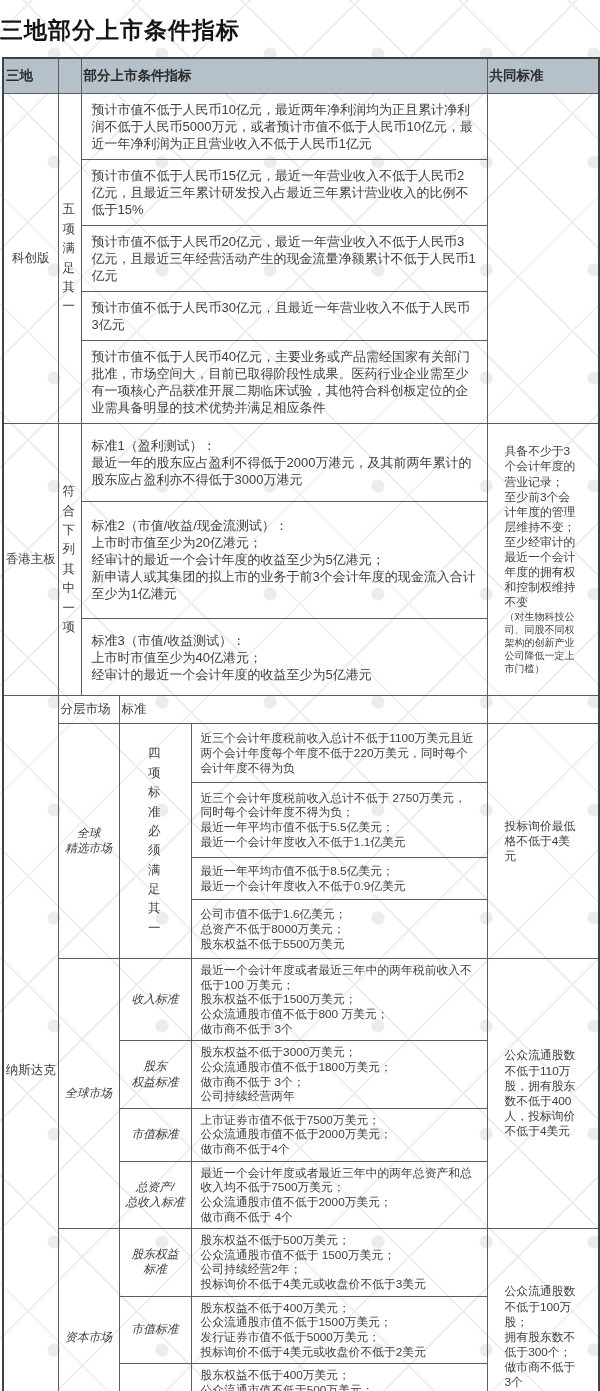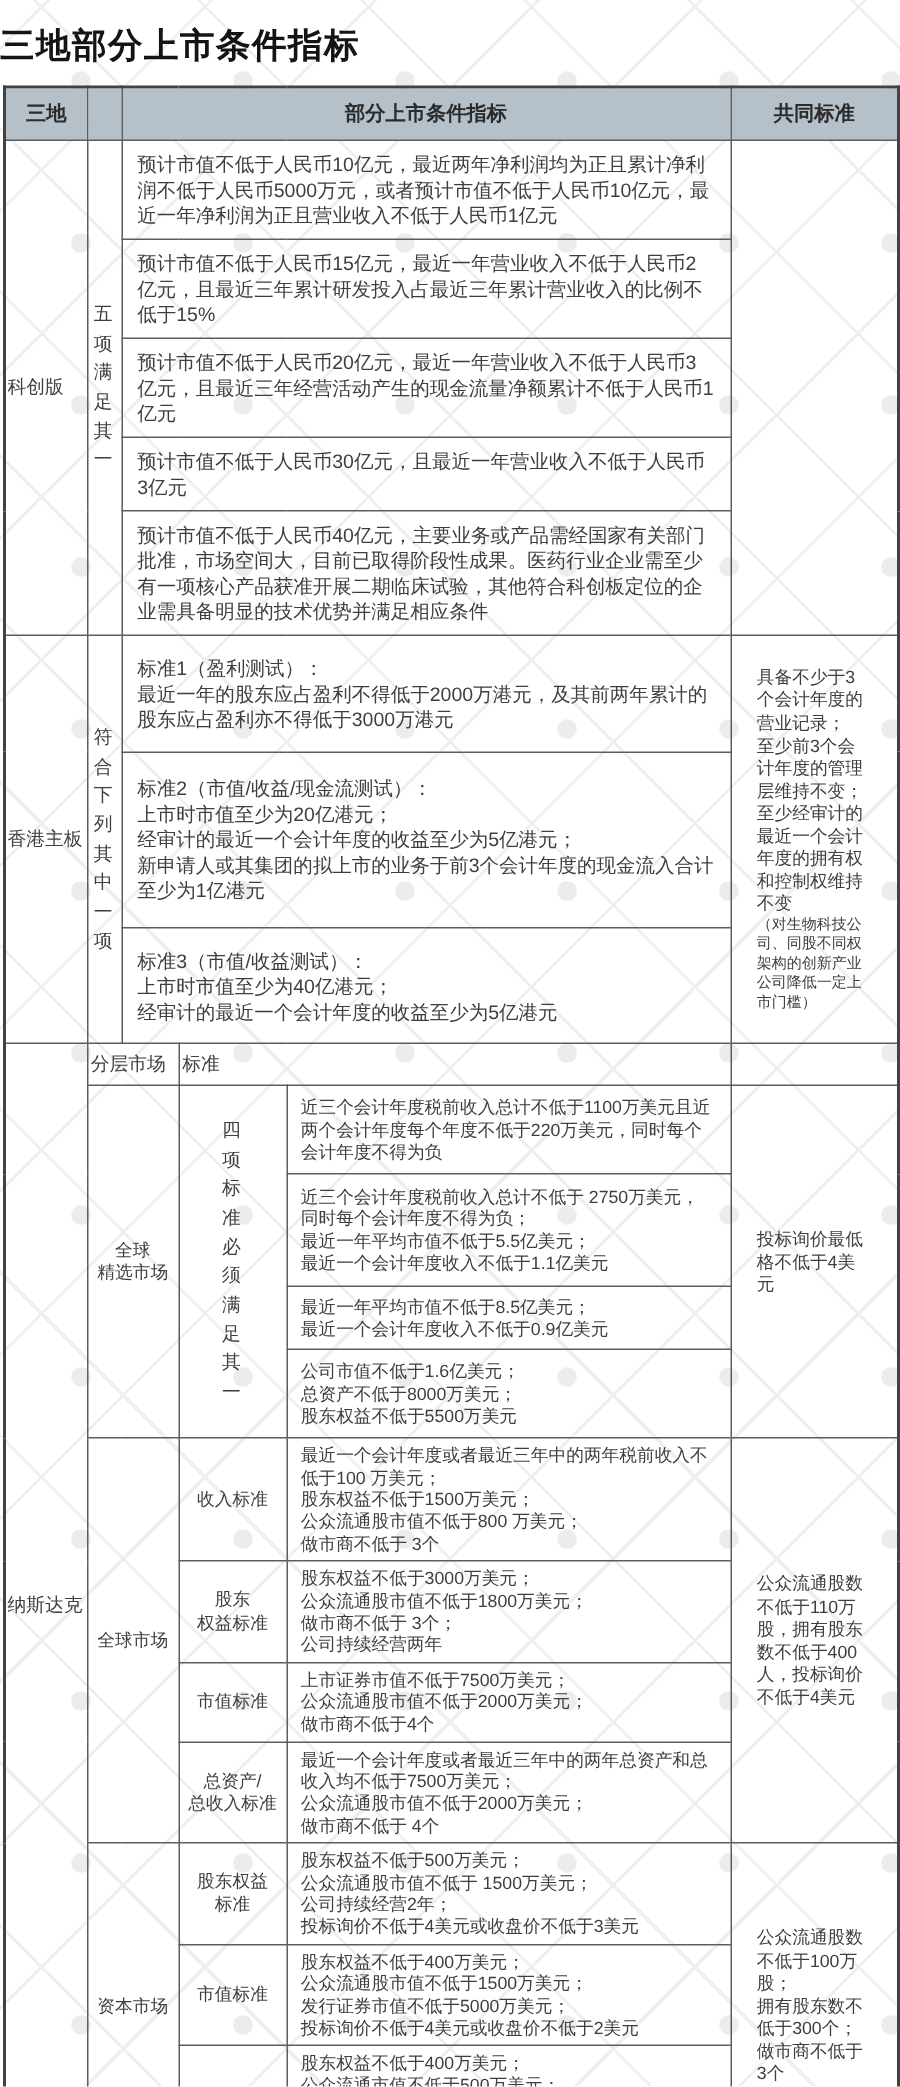--- a/index.html
+++ b/index.html
@@ -20,28 +20,28 @@
   .layer{position:relative;z-index:1;}
   .title{
     font-size:23px;font-weight:bold;color:#141414;
     letter-spacing:1px;margin:15px 0 11px;
   }
   table.tbl{
     border-collapse:collapse;table-layout:fixed;width:596px;margin:0 2px;
     border:2px solid #3f4347;
   }
   td{border:1px solid #5a5e63;vertical-align:middle;color:#3e3e3e;overflow:hidden;}
-  .hd{background:#b6c0c9;font-weight:bold;font-size:13.5px;text-align:center;
+  .hd{background:#b6c0c9;font-weight:bold;font-size:13.5px;text-align:left;
       color:#2b2b2b;padding:8px 2px;}
-  .region{font-size:12.5px;padding:2px 1px;white-space:pre-line;}
+  .region{text-align:center;font-size:12.5px;padding:2px 1px;white-space:pre-line;}
   .vcell{padding:20px 0;}
   .vstack{width:14px;margin:0 auto;font-size:12.5px;line-height:1.55;color:#3e3e3e;}
   .crit{font-size:13px;line-height:1.31;padding:7px 10px;white-space:pre-line;}
   .ncrit{font-size:11.8px;line-height:1.24;padding:4px 9px;white-space:pre-line;margin-top:48px;}
-  .sublbl{font-size:11.8px;line-height:1.3;text-align:center;white-space:pre-line;padding:2px;}
+  .sublbl{font-size:11.8px;line-height:1.3;text-align:center;white-space:pre-line;padding:2px;font-style:italic;}
   .subhd{font-size:12.5px;text-align:left;padding:5px 2px;}
   .common{font-size:11.8px;line-height:1.28;padding:5px 17px;white-space:pre-line;}
   .common .note{font-size:10px;display:block;margin-top:1px;}
   .spacer{flex:1;}
 </style>
 </head>
 <body>
 
 <div class="layer title">三地部分上市条件指标</div>
 

